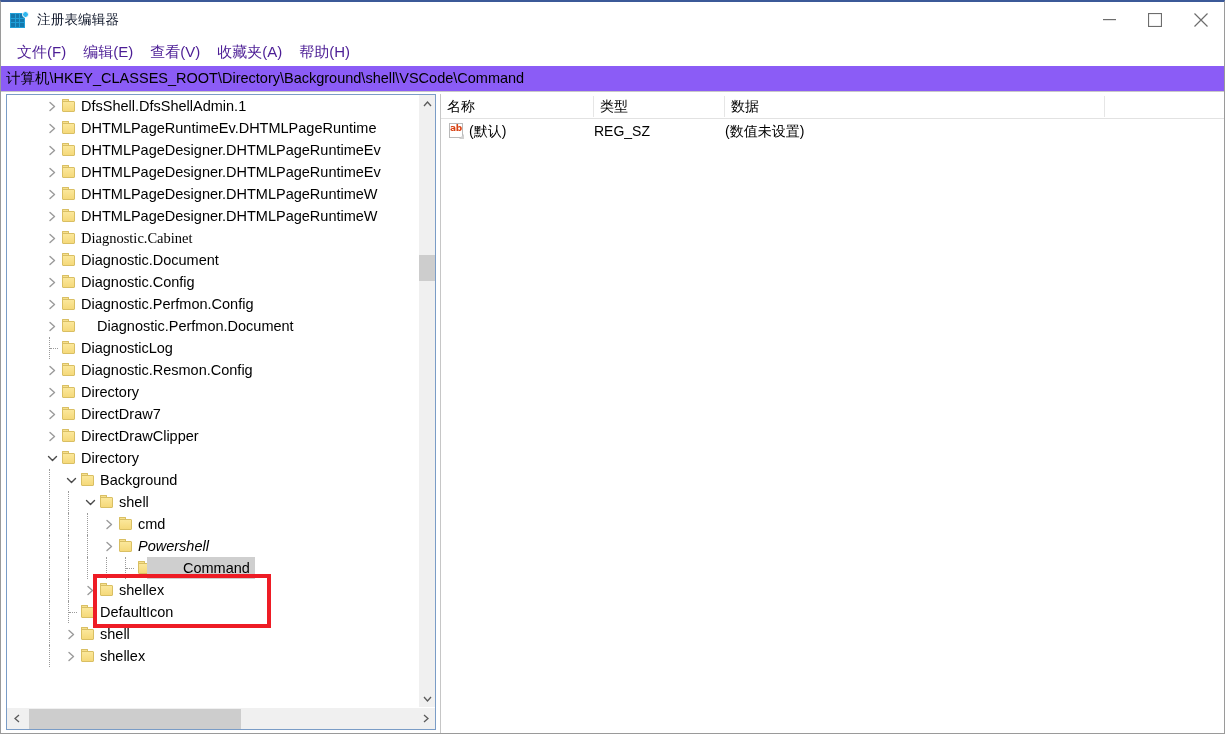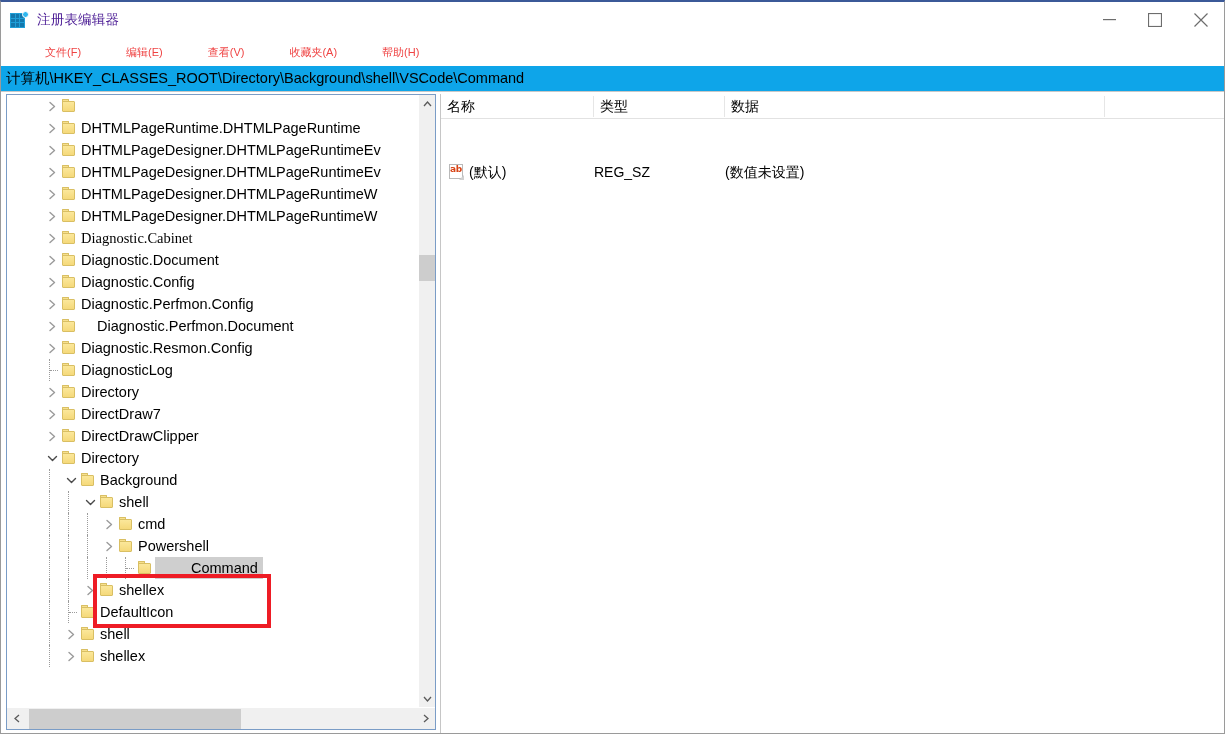--- a/index.html
+++ b/index.html
@@ -45,21 +45,21 @@
   .app-icon .grid i { background: #1378ad; display: block; }
   .app-icon .dot {
     position: absolute; right: -1px; top: 0;
     width: 7px; height: 7px;
     background: #2eb7ef;
     border-radius: 50%;
     border: 1px solid #ffffff;
   }
   .title-text {
     font-size: 13.5px;
-    color: #4c1d95;
+    color: #0f172a;
     letter-spacing: .2px;
     white-space: nowrap;
   }
   .win-controls {
     position: absolute; right: 0; top: 0;
     height: 36px; display: flex;
   }
   .win-btn {
     width: 46px; height: 36px;
     display: flex; align-items: center; justify-content: center;
@@ -68,32 +68,31 @@
 
   
   .menubar {
     position: absolute; left: 0; top: 36px;
     width: 1223px; height: 28px;
     background: #ffffff;
     display: flex; align-items: center;
     padding-left: 8px;
   }
   .menu-item {
-    font-size: 11px;
-    color: #ef4444;
+    font-size: 15px;
+    color: #4c1d95;
     padding: 2px 9px 2px 8px;
     white-space: nowrap;
-    margin-left: 28px;
   }
 
   
   .addressbar {
     position: absolute; left: 0; top: 64px;
     width: 1223px; height: 26px;
-    background: #0ea5e9;
+    background: #8b5cf6;
     border-bottom: 1px solid #c8c8c8;
     display: flex; align-items: center;
   }
   .address-text {
     font-size: 14.5px;
     color: #000000;
     padding-left: 5px;
     white-space: nowrap;
     font-family: "Liberation Sans", "DejaVu Sans", sans-serif;
   }
@@ -248,21 +247,20 @@
   }
   .lh-div {
     position: absolute; top: 2px;
     width: 1px; height: 21px;
     background: #e6e6e6;
   }
   .list-row {
     position: relative;
     height: 24px;
     display: block;
-    margin-top: 41px;
   }
   .lr-cell {
     position: absolute; top: 0;
     height: 24px;
     font-size: 14px;
     color: #000000;
     line-height: 24px;
     white-space: nowrap;
   }
   .ab-icon {
@@ -352,32 +350,33 @@
           <div class="trow">
             <div class="twist" style="left: 37px;">
               <svg width="9" height="11" viewBox="0 0 9 11">
                 <path d="M2 1.5 L6.5 5.5 L2 9.5" stroke="#9a9a9a" stroke-width="1.4" fill="none" stroke-linecap="round" stroke-linejoin="round"></path>
               </svg>
             </div>
             <div class="folder" style="left: 55px;">
               <div class="tab"></div>
               <div class="body"></div>
             </div>
-          </div>
-          <div class="trow">
-            <div class="twist" style="left: 37px;">
-              <svg width="9" height="11" viewBox="0 0 9 11">
-                <path d="M2 1.5 L6.5 5.5 L2 9.5" stroke="#9a9a9a" stroke-width="1.4" fill="none" stroke-linecap="round" stroke-linejoin="round"></path>
-              </svg>
-            </div>
-            <div class="folder" style="left: 55px;">
-              <div class="tab"></div>
-              <div class="body"></div>
-            </div>
-            <div class="tlabel" style="left: 74px;">DHTMLPageRuntime.DHTMLPageRuntime</div>
+            <div class="tlabel" style="left: 74px;">DfsShell.DfsShellAdmin.1</div>
+          </div>
+          <div class="trow">
+            <div class="twist" style="left: 37px;">
+              <svg width="9" height="11" viewBox="0 0 9 11">
+                <path d="M2 1.5 L6.5 5.5 L2 9.5" stroke="#9a9a9a" stroke-width="1.4" fill="none" stroke-linecap="round" stroke-linejoin="round"></path>
+              </svg>
+            </div>
+            <div class="folder" style="left: 55px;">
+              <div class="tab"></div>
+              <div class="body"></div>
+            </div>
+            <div class="tlabel" style="left: 74px;">DHTMLPageRuntimeEv.DHTMLPageRuntime</div>
           </div>
           <div class="trow">
             <div class="twist" style="left: 37px;">
               <svg width="9" height="11" viewBox="0 0 9 11">
                 <path d="M2 1.5 L6.5 5.5 L2 9.5" stroke="#9a9a9a" stroke-width="1.4" fill="none" stroke-linecap="round" stroke-linejoin="round"></path>
               </svg>
             </div>
             <div class="folder" style="left: 55px;">
               <div class="tab"></div>
               <div class="body"></div>
@@ -474,39 +473,39 @@
                 <path d="M2 1.5 L6.5 5.5 L2 9.5" stroke="#9a9a9a" stroke-width="1.4" fill="none" stroke-linecap="round" stroke-linejoin="round"></path>
               </svg>
             </div>
             <div class="folder" style="left: 55px;">
               <div class="tab"></div>
               <div class="body"></div>
             </div>
             <div class="tlabel" style="left: 90px;">Diagnostic.Perfmon.Document</div>
           </div>
           <div class="trow">
+            <div class="guide" style="left: 42px;"></div>
+            <div class="elbow" style="left: 43px;"></div>
+            <div class="folder" style="left: 55px;">
+              <div class="tab"></div>
+              <div class="body"></div>
+            </div>
+            <div class="tlabel" style="left: 74px;">DiagnosticLog</div>
+          </div>
+          <div class="trow">
             <div class="twist" style="left: 37px;">
               <svg width="9" height="11" viewBox="0 0 9 11">
                 <path d="M2 1.5 L6.5 5.5 L2 9.5" stroke="#9a9a9a" stroke-width="1.4" fill="none" stroke-linecap="round" stroke-linejoin="round"></path>
               </svg>
             </div>
             <div class="folder" style="left: 55px;">
               <div class="tab"></div>
               <div class="body"></div>
             </div>
             <div class="tlabel" style="left: 74px;">Diagnostic.Resmon.Config</div>
-          </div>
-          <div class="trow">
-            <div class="guide" style="left: 42px;"></div>
-            <div class="elbow" style="left: 43px;"></div>
-            <div class="folder" style="left: 55px;">
-              <div class="tab"></div>
-              <div class="body"></div>
-            </div>
-            <div class="tlabel" style="left: 74px;">DiagnosticLog</div>
           </div>
           <div class="trow">
             <div class="twist" style="left: 37px;">
               <svg width="9" height="11" viewBox="0 0 9 11">
                 <path d="M2 1.5 L6.5 5.5 L2 9.5" stroke="#9a9a9a" stroke-width="1.4" fill="none" stroke-linecap="round" stroke-linejoin="round"></path>
               </svg>
             </div>
             <div class="folder" style="left: 55px;">
               <div class="tab"></div>
               <div class="body"></div>
@@ -597,34 +596,34 @@
             <div class="guide" style="left: 80px;"></div>
             <div class="twist" style="left: 94px;">
               <svg width="9" height="11" viewBox="0 0 9 11">
                 <path d="M2 1.5 L6.5 5.5 L2 9.5" stroke="#9a9a9a" stroke-width="1.4" fill="none" stroke-linecap="round" stroke-linejoin="round"></path>
               </svg>
             </div>
             <div class="folder" style="left: 112px;">
               <div class="tab"></div>
               <div class="body"></div>
             </div>
-            <div class="tlabel" style="left: 131px;">Powershell</div>
+            <div class="tlabel" style="left: 131px; font-style: italic;">Powershell</div>
           </div>
           <div class="trow">
             <div class="guide" style="left: 42px;"></div>
             <div class="guide" style="left: 61px;"></div>
             <div class="guide" style="left: 80px;"></div>
             <div class="guide" style="left: 99px;"></div>
             <div class="guide" style="left: 118px;"></div>
             <div class="elbow" style="left: 119px;"></div>
             <div class="folder" style="left: 131px;">
               <div class="tab"></div>
               <div class="body"></div>
             </div>
-            <div class="tlabel sel" style="left: 148px; padding-left: 36px;">Command</div>
+            <div class="tlabel sel" style="left: 140px; padding-left: 36px;">Command</div>
           </div>
           <div class="trow">
             <div class="guide" style="left: 42px;"></div>
             <div class="guide" style="left: 61px;"></div>
             <div class="twist" style="left: 75px;">
               <svg width="9" height="11" viewBox="0 0 9 11">
                 <path d="M2 1.5 L6.5 5.5 L2 9.5" stroke="#9a9a9a" stroke-width="1.4" fill="none" stroke-linecap="round" stroke-linejoin="round"></path>
               </svg>
             </div>
             <div class="folder" style="left: 93px;">

